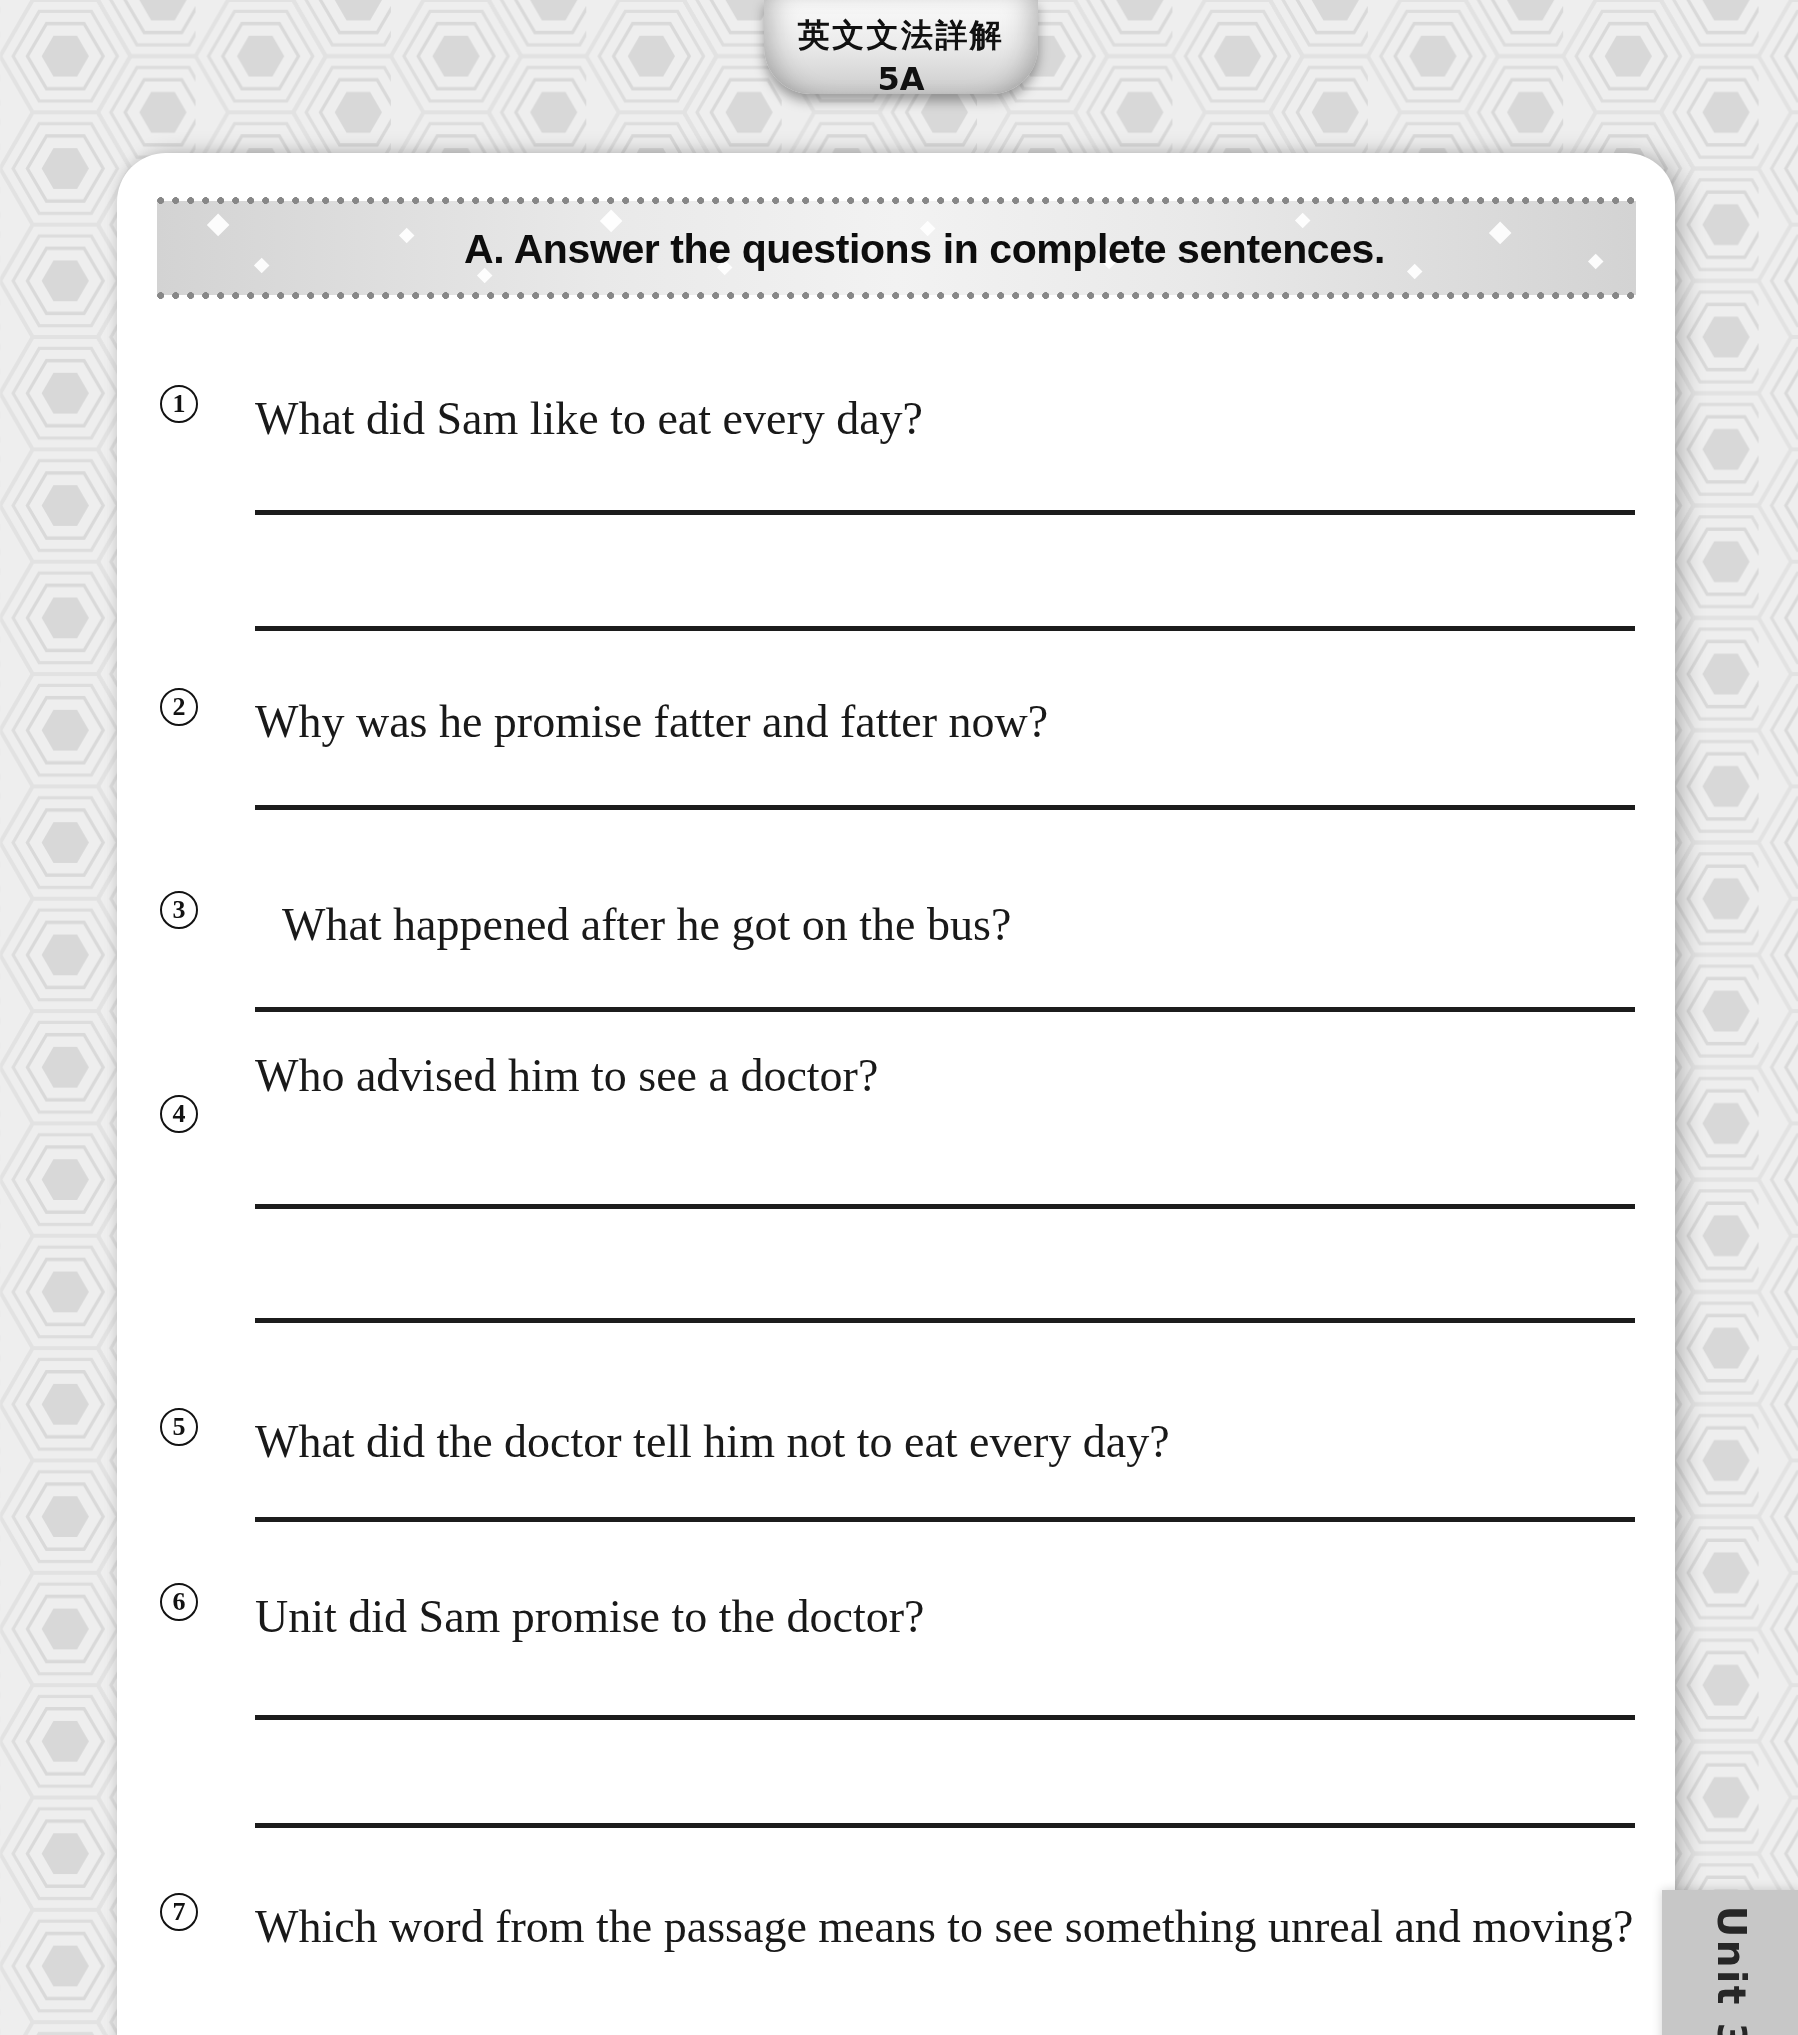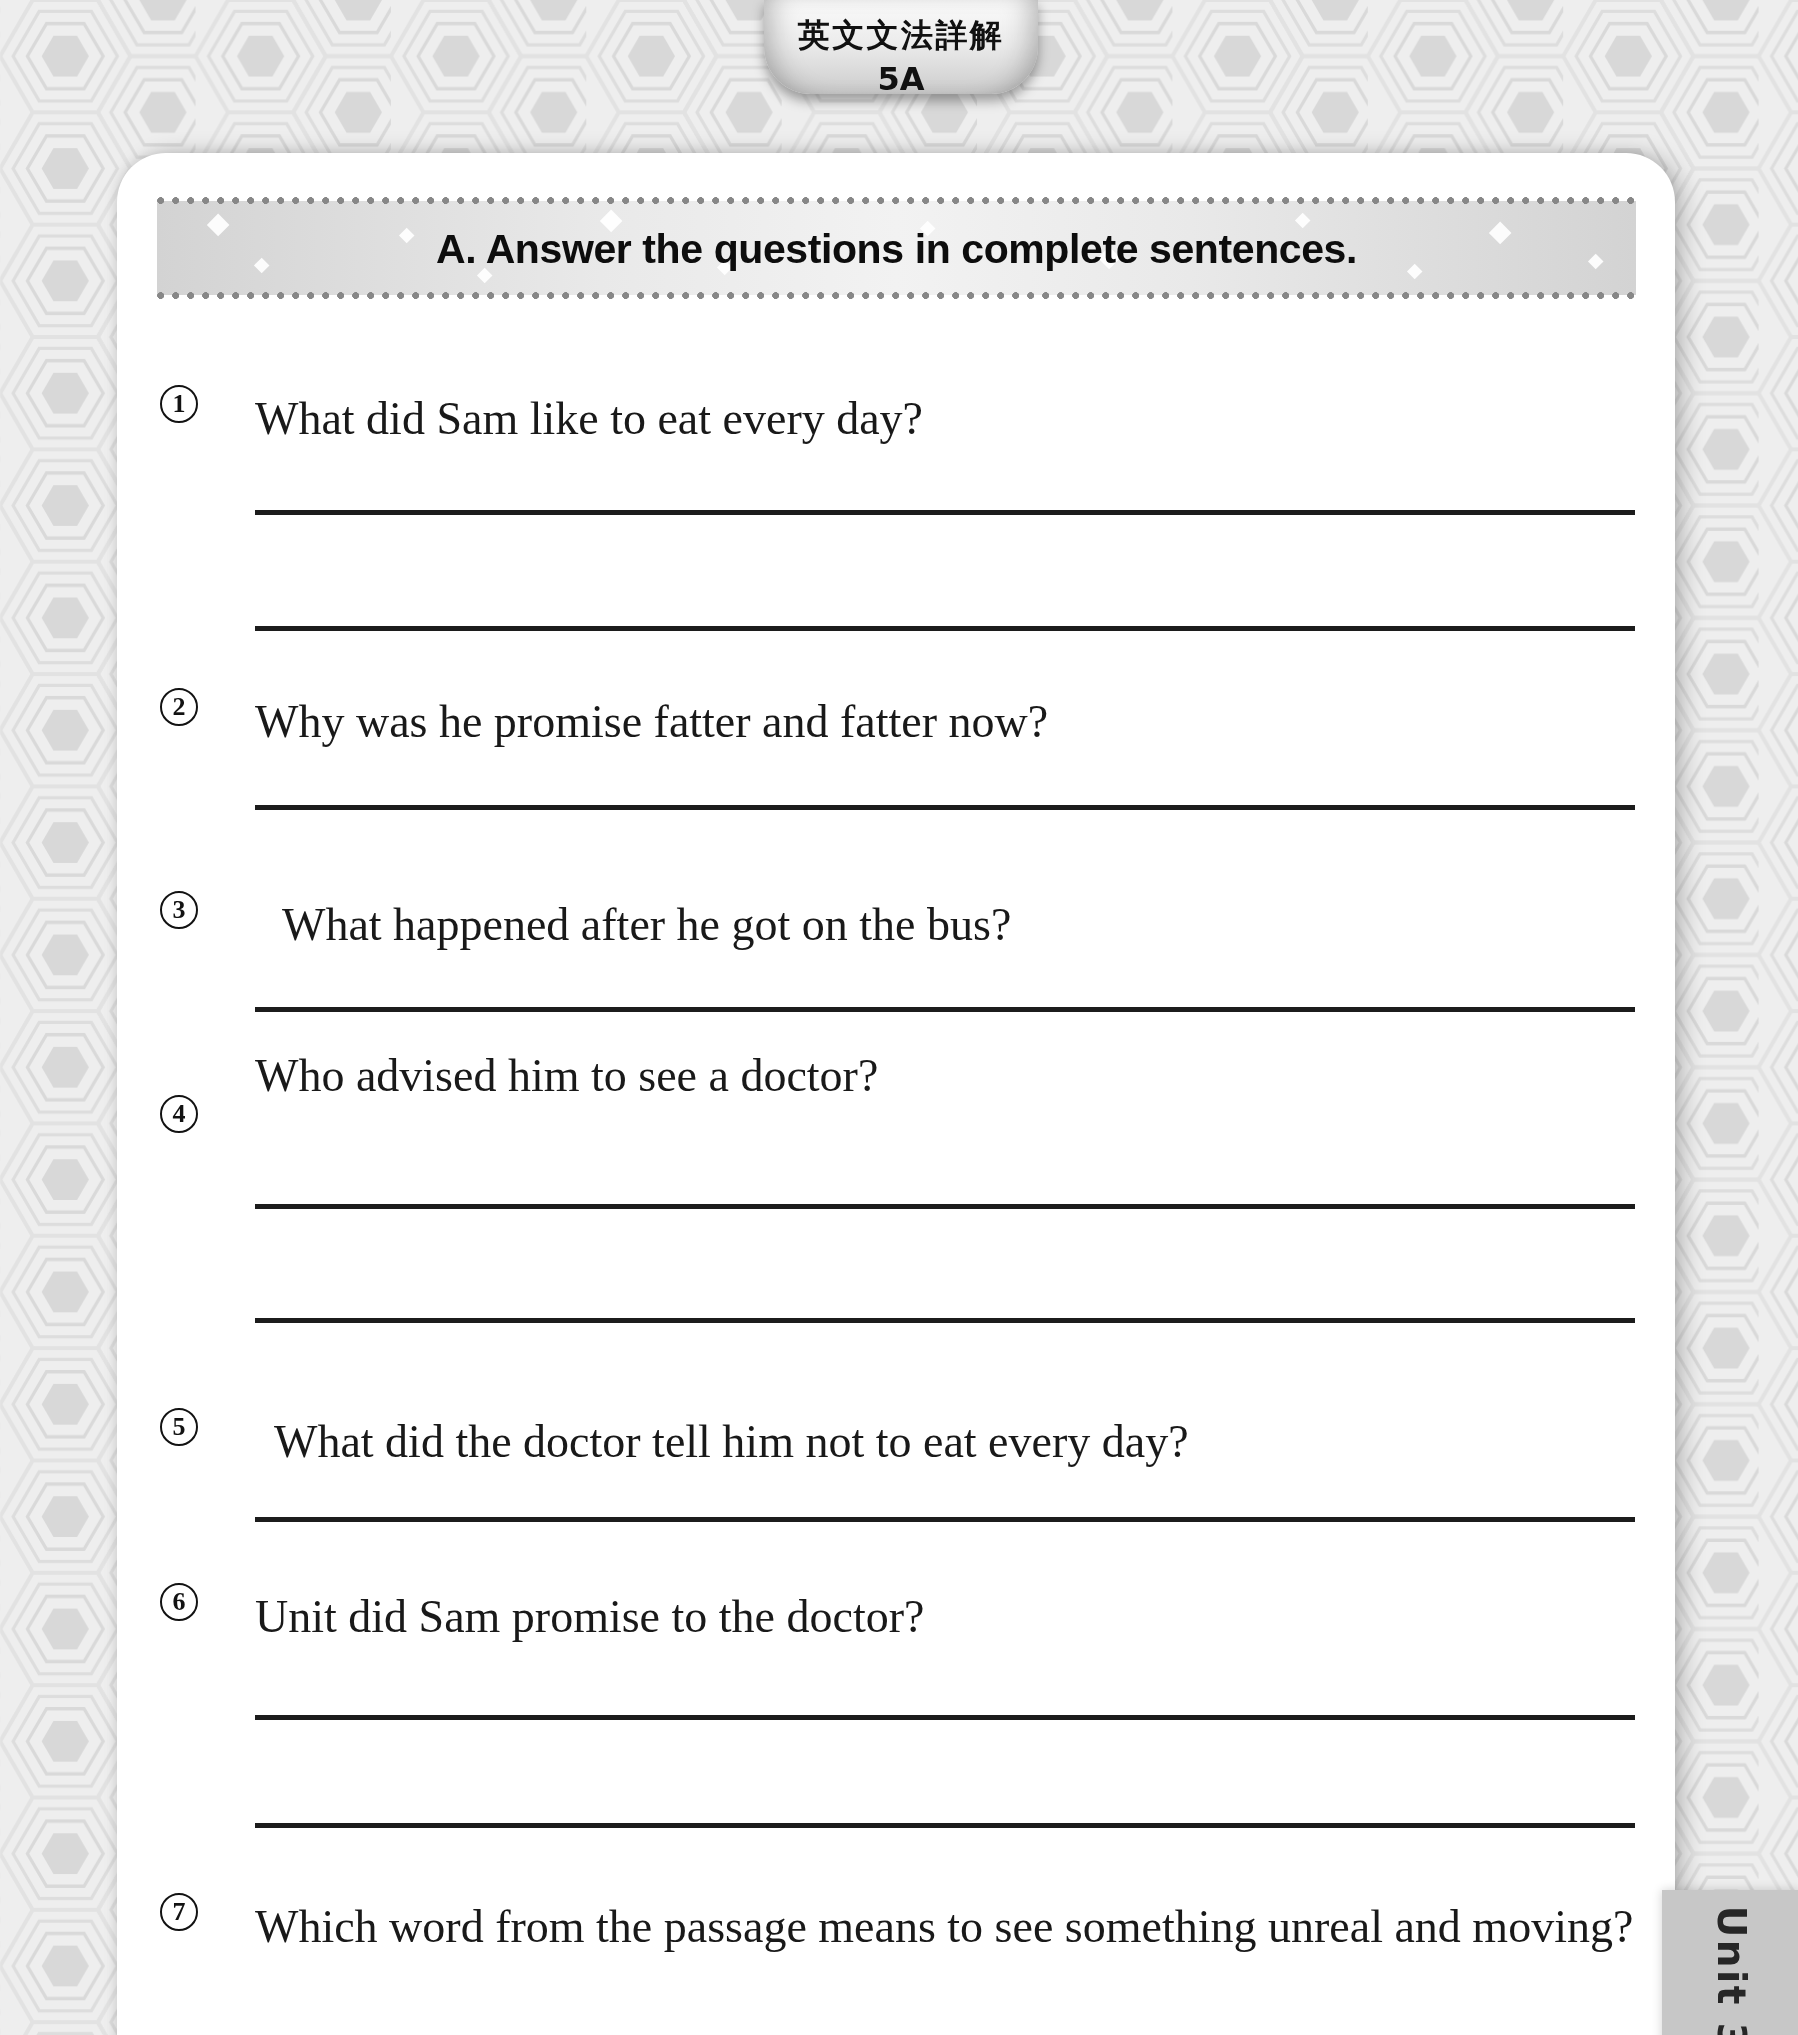--- a/index.html
+++ b/index.html
@@ -39,21 +39,21 @@
   .dotrow{
     position:absolute;left:0;width:100%;height:7.3px;
     background-image:radial-gradient(circle at 3.7px 3.7px,#878787 3.3px,rgba(0,0,0,0) 3.7px);
     background-size:15px 7.3px;background-repeat:repeat-x;
   }
   .dotrow.top{top:-4.1px;}
   .dotrow.bottom{bottom:-4.1px;}
   .band .title{
     position:absolute;left:0;top:0;width:100%;height:94px;line-height:97px;
     text-align:center;font-family:"Liberation Sans",sans-serif;font-weight:bold;
-    font-size:41px;color:#0d0d0d;letter-spacing:-0.4px;
+    font-size:41px;color:#0d0d0d;letter-spacing:-0.4px;padding-left:28px;
   }
   .sparkle{position:absolute;background:#ffffff;opacity:.92;transform:rotate(45deg);}
 
   
   .qblock{position:absolute;left:0;top:0;width:1799px;z-index:2;}
   .qnum{
     position:absolute;left:160px;width:34px;height:34px;border:2px solid #121212;border-radius:50%;
     text-align:center;line-height:34px;font-size:26px;font-weight:bold;color:#121212;
     font-family:"Liberation Serif",serif;
   }
@@ -147,21 +147,21 @@
 
     <div class="qblock" style="top: 0px;">
       <div class="qnum" style="top: 1095px;">4</div>
       <div class="qtext" style="top: 1042px;">Who advised him to see a doctor?</div>
     <div class="ansline" style="top: 1204px;"></div>
         <div class="ansline" style="top: 1318px;"></div>
       </div>
 
     <div class="qblock" style="top: 0px;">
       <div class="qnum" style="top: 1408px;">5</div>
-      <div class="qtext" style="top: 1408px; margin-left: 19px;">What did the doctor tell him not to eat every day?</div>
+      <div class="qtext" style="top: 1408px;">What did the doctor tell him not to eat every day?</div>
     <div class="ansline" style="top: 1517px;"></div>
       </div>
 
     <div class="qblock" style="top: 0px;">
       <div class="qnum" style="top: 1583px;">6</div>
       <div class="qtext" style="top: 1583px;">Unit did Sam promise to the doctor?</div>
     <div class="ansline" style="top: 1715px;"></div>
         <div class="ansline" style="top: 1823px;"></div>
       </div>
 

